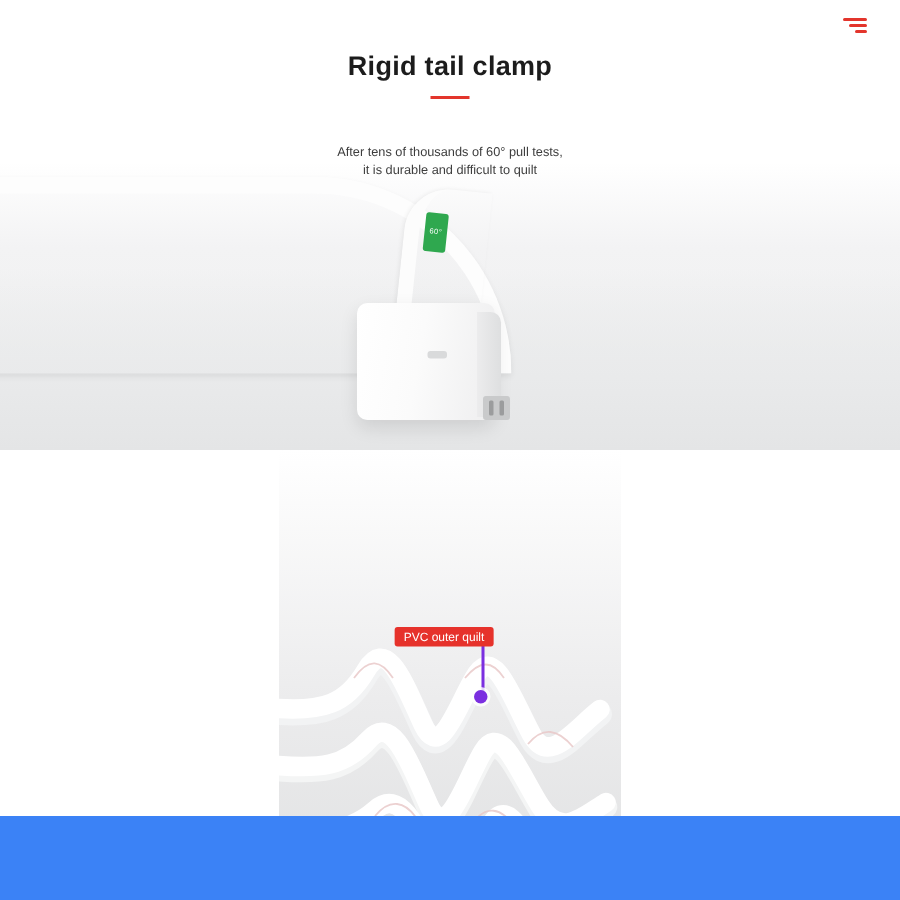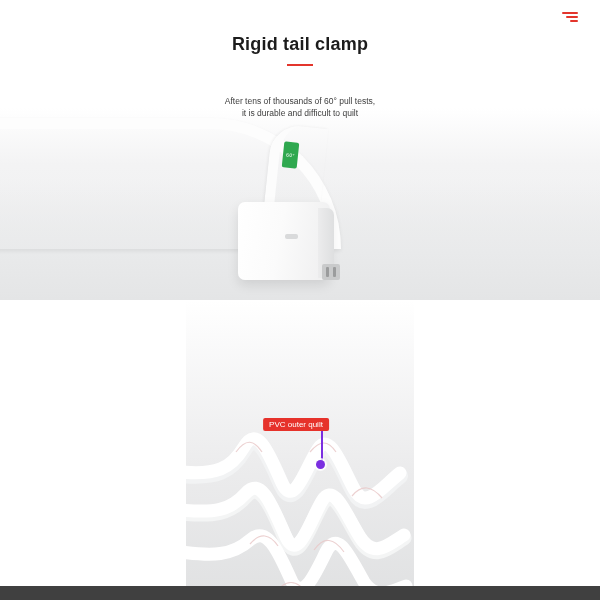--- a/index.html
+++ b/index.html
@@ -10,38 +10,38 @@
   body {
     width: 600px;
     height: 600px;
     font-family: "Liberation Sans", sans-serif;
     overflow: hidden;
   }
   .page {
     position: relative;
     width: 600px;
     height: 600px;
-    background: #404040;
+    background: #3b82f6;
   }
 
   
   .panel {
     position: absolute;
     left: 0;
     width: 600px;
     overflow: hidden;
   }
   #panel-top {
     top: 0;
     height: 300px;
     background: #ffffff;
   }
   #panel-bottom {
     top: 300px;
-    height: 286px;
+    height: 244px;
     background: #ffffff;
   }
 
   
   .gutter {
     position: absolute;
     top: 0;
     bottom: 0;
     width: 186px;
     background: #ffffff;

